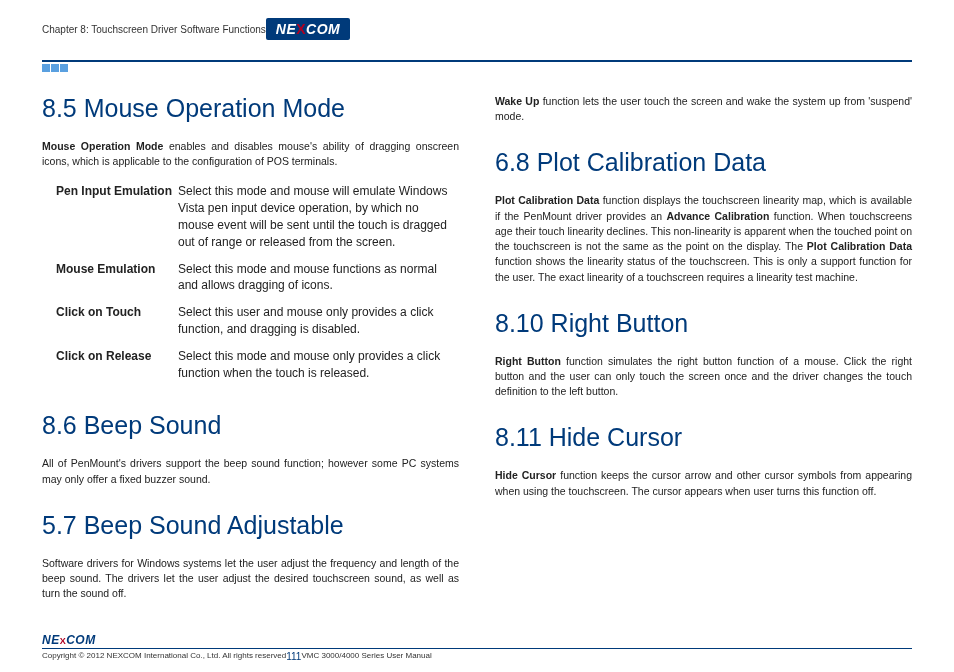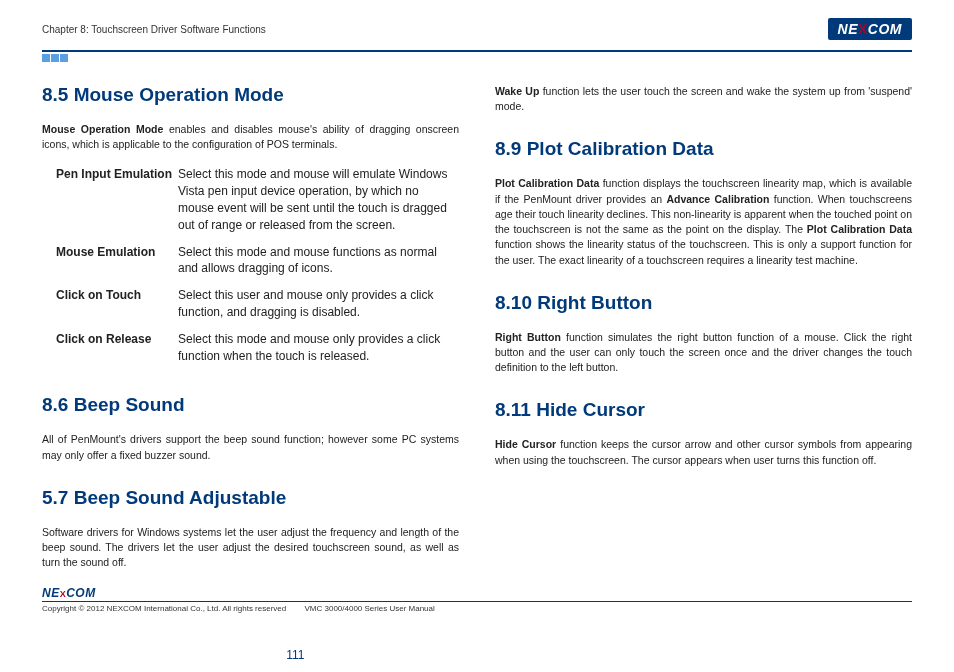--- a/index.html
+++ b/index.html
@@ -1,40 +1,40 @@
 <!DOCTYPE html>
 <html><head>
 <meta charset="utf-8">
 <style>
   * { box-sizing: border-box; margin: 0; padding: 0; }
   body { background: #fff; font-family: 'Segoe UI', Tahoma, Arial, sans-serif; width: 954px; height: 672px; color: #222; position: relative; }
   .page { padding: 18px 42px 0 42px; }
-  .header-row { display: flex; justify-content: space-between; align-items: center; margin-bottom: 10px; }
+  .header-row { display: flex; align-items: center; margin-bottom: 20px; }
   .chapter-title { font-size: 10px; color: #333; font-weight: 400; }
   .logo { background: #003a7a; color: #fff; padding: 3px 10px; font-weight: bold; font-size: 14px; letter-spacing: 0.5px; border-radius: 2px; font-style: italic; }
   .logo .x { color: #b00020; font-style: normal; }
   .hr-top { border: none; border-top: 2px solid #003a7a; margin-bottom: 2px; }
   .squares { display: flex; gap: 1px; }
   .squares span { width: 8px; height: 8px; background: #5aa0e0; display: inline-block; }
   .columns { display: flex; gap: 36px; margin-top: 22px; }
   .col { flex: 1; }
-  h2 { color: #003a7a; font-size: 19px; font-weight: bold; margin-bottom: 16px; margin-top: 0; }
+  h2 { color: #003a7a; font-size: 25px; font-weight: normal; margin-bottom: 16px; margin-top: 0; }
   .section-gap { margin-top: 24px; }
   p { font-size: 10.5px; line-height: 1.45; color: #222; text-align: justify; }
   .intro { margin-bottom: 10px; }
   table.modes { border-collapse: collapse; margin-left: 14px; margin-bottom: 6px; }
   table.modes td { font-size: 12px; vertical-align: top; padding: 4px 6px 6px 0; line-height: 1.4; }
   table.modes td:first-child { font-weight: bold; white-space: nowrap; width: 105px; }
   .bold { font-weight: bold; }
   .footer { position: absolute; bottom: 10px; left: 42px; right: 42px; }
   .footer-logo { color: #003a7a; font-weight: bold; font-size: 12px; font-style: italic; letter-spacing: 0.5px; }
   .footer-logo .x { color: #b00020; font-style: normal; font-size: 9px; }
   .footer-hr { border: none; border-top: 1.5px solid #003a7a; margin: 1px 0 2px 0; }
   .footer-row { display: flex; font-size: 8px; color: #333; }
-  .page-num { color: #003a7a; font-size: 12px; margin-top: 44px; }
+  .page-num { color: #003a7a; font-size: 10px; }
 </style>
 </head>
 <body>
 
 <div class="page">
   <div class="header-row">
     <div class="chapter-title">Chapter 8: Touchscreen Driver Software Functions</div>
     <div class="logo">
       <span>NE</span><span class="x">X</span><span>COM</span>
     </div>
@@ -74,21 +74,21 @@
       <h2 class="section-gap">8.6  Beep Sound</h2>
       <p>All of PenMount's drivers support the beep sound function; however some PC systems may only offer a fixed buzzer sound.</p>
 
       <h2 class="section-gap">5.7  Beep Sound Adjustable</h2>
       <p>Software drivers for Windows systems let the user adjust the frequency and length of the beep sound. The drivers let the user adjust the desired touchscreen sound, as well as turn the sound off.</p>
     </div>
 
     <div class="col">
       <p><span class="bold">Wake Up</span><span> function lets the user touch the screen and wake the system up from 'suspend' mode.</span></p>
 
-      <h2 class="section-gap">8.9  Plot Calibration Data</h2>
+      <h2 class="section-gap">6.8  Plot Calibration Data</h2>
       <p><span class="bold">Plot Calibration Data</span><span> function displays the touchscreen linearity map, which is available if the PenMount driver provides an </span><span class="bold">Advance Calibration</span><span> function. When touchscreens age their touch linearity declines. This non-linearity is apparent when the touched point on the touchscreen is not the same as the point on the display. The </span><span class="bold">Plot Calibration Data</span><span> function shows the linearity status of the touchscreen. This is only a support function for the user. The exact linearity of a touchscreen requires a linearity test machine.</span></p>
 
       <h2 class="section-gap">8.10  Right Button</h2>
       <p><span class="bold">Right Button</span><span> function simulates the right button function of a mouse. Click the right button and the user can only touch the screen once and the driver changes the touch definition to the left button.</span></p>
 
       <h2 class="section-gap">8.11  Hide Cursor</h2>
       <p><span class="bold">Hide Cursor</span><span> function keeps the cursor arrow and other cursor symbols from appearing when using the touchscreen. The cursor appears when user turns this function off.</span></p>
     </div>
   </div>
 </div>

